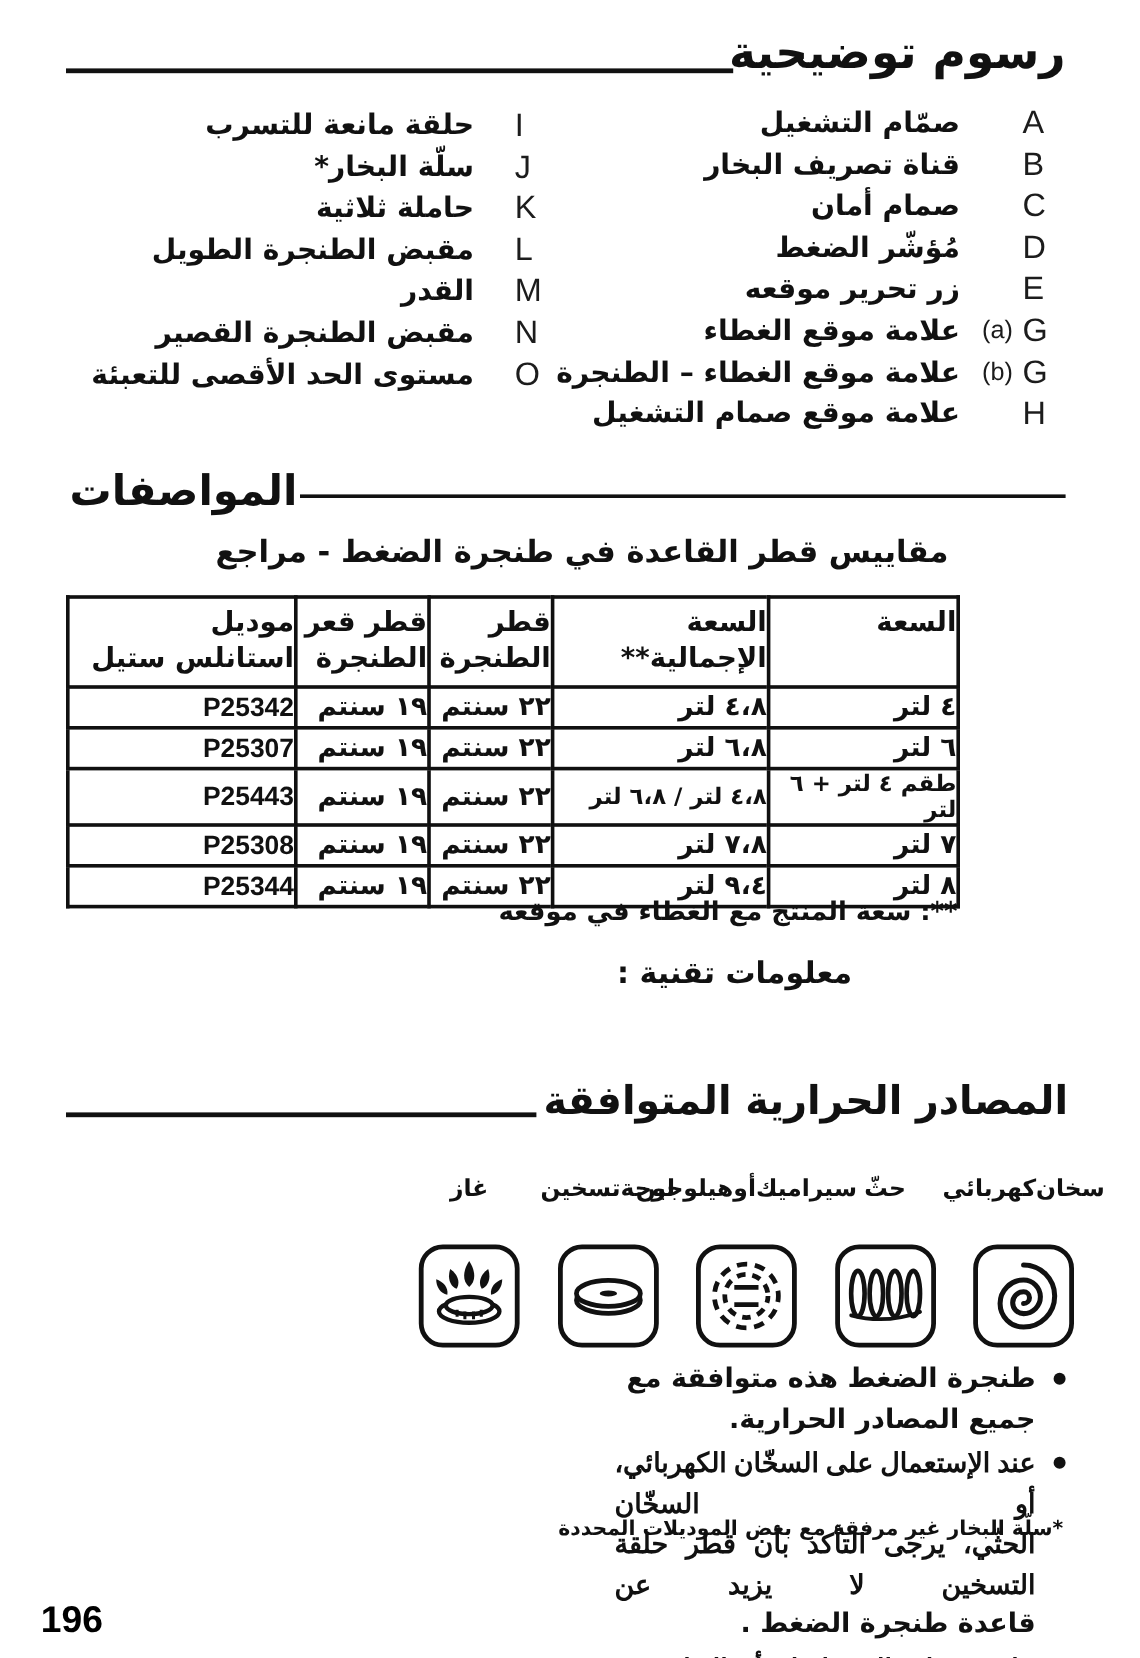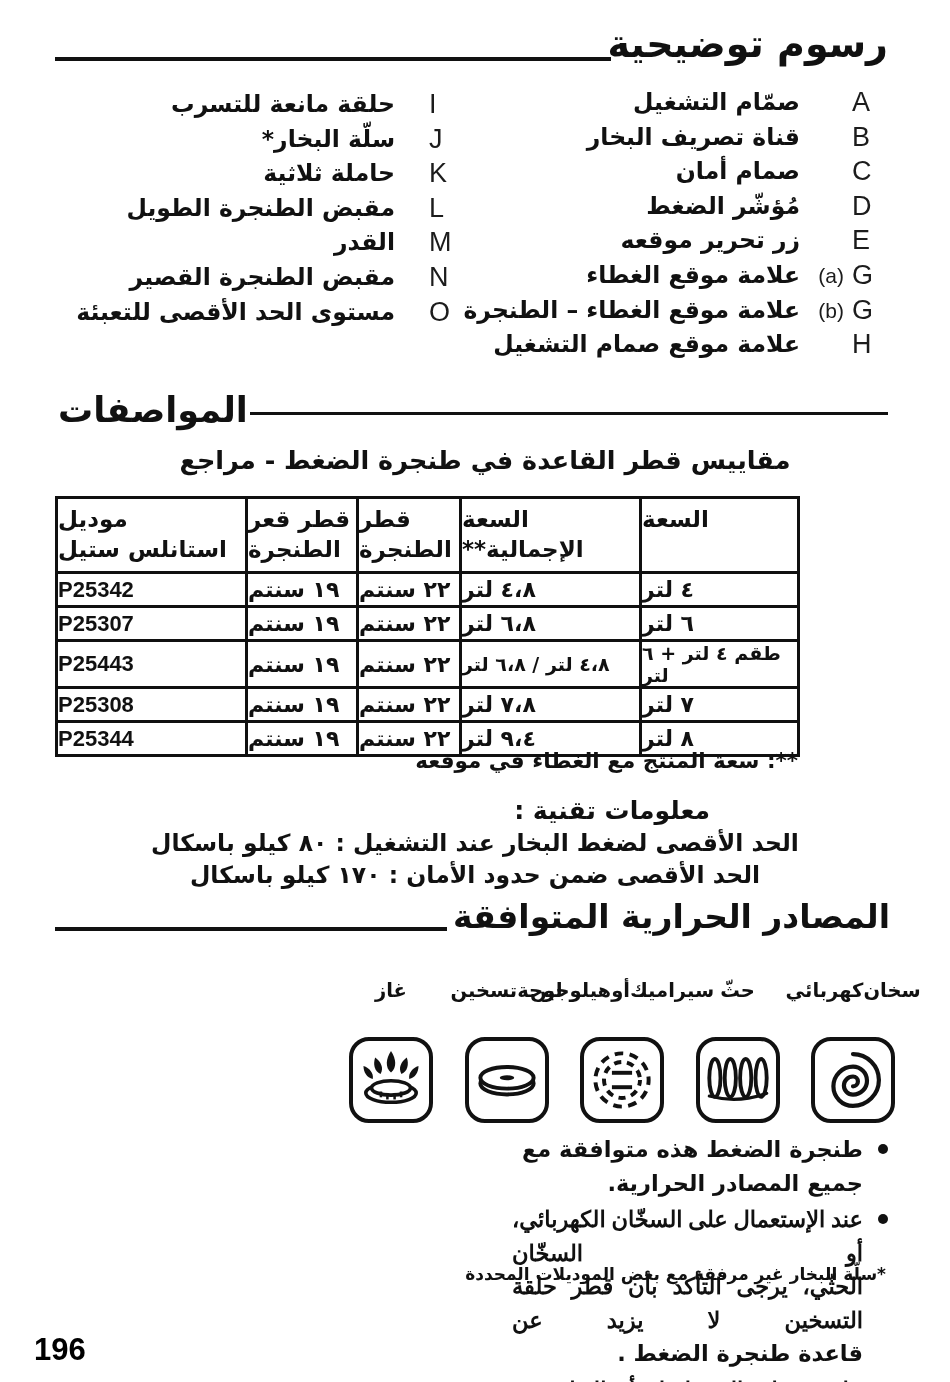--- a/index.html
+++ b/index.html
@@ -38,21 +38,21 @@
     position:absolute;right:90px;top:0;white-space:nowrap;direction:rtl;
     font-weight:700;font-size:23.5px;line-height:34.6px;
   }
   #parts-left .part-label{right:58px;}
 
   
   #specs-subtitle{top:445px;left:110px;width:750px;text-align:center;
     font-weight:700;font-size:25.5px;direction:rtl;white-space:nowrap;}
   #spec-table-wrap{top:496px;left:55px;width:742px;}
   table.spec{width:742px;border-collapse:collapse;direction:rtl;table-layout:fixed;}
-  table.spec th,table.spec td{border:3px solid #101010;text-align:left;padding:0;}
+  table.spec th,table.spec td{border:3px solid #101010;text-align:right;padding:0;}
   table.spec th{height:67px;vertical-align:top;padding-top:5px;
     font-weight:700;font-size:23px;line-height:30px;}
   table.spec td{height:31px;font-weight:700;font-size:22px;direction:rtl;}
   td.model-cell{font-family:"Liberation Sans",sans-serif;font-weight:400;
     font-size:24.5px;direction:ltr;}
 
   #capacity-footnote{top:748px;right:152px;direction:rtl;font-weight:700;
     font-size:21.5px;white-space:nowrap;}
   #tech-heading{top:796px;right:240px;direction:rtl;font-weight:700;font-size:25px;white-space:nowrap;}
   #tech-lines{top:828px;left:60px;width:830px;text-align:center;direction:rtl;
@@ -228,24 +228,20 @@
           <td>١٩ سنتم</td>
           <td class="model-cell">P25344</td>
         </tr>
       </tbody>
     </table>
   </div>
 
   <div class="abs" id="capacity-footnote">**: سعة المنتج مع الغطاء في موقعه</div>
 
   <div class="abs" id="tech-heading">معلومات تقنية :</div>
-  <div class="abs" id="tech-lines">
-    <div>الحد الأقصى لضغط البخار عند التشغيل : ٨٠ كيلو باسكال</div>
-    <div>الحد الأقصى ضمن حدود الأمان : ١٧٠ كيلو باسكال</div>
-  </div>
 
   <div class="abs h-big" id="heat-title">المصادر الحرارية المتوافقة</div>
   <div class="rule" id="heat-rule"></div>
 
   <div class="abs" id="heat-row">
     <div class="hs-cell">
       <div class="hs-label">
         <div>سخان</div>
           <div>كهربائي</div>
       </div>

